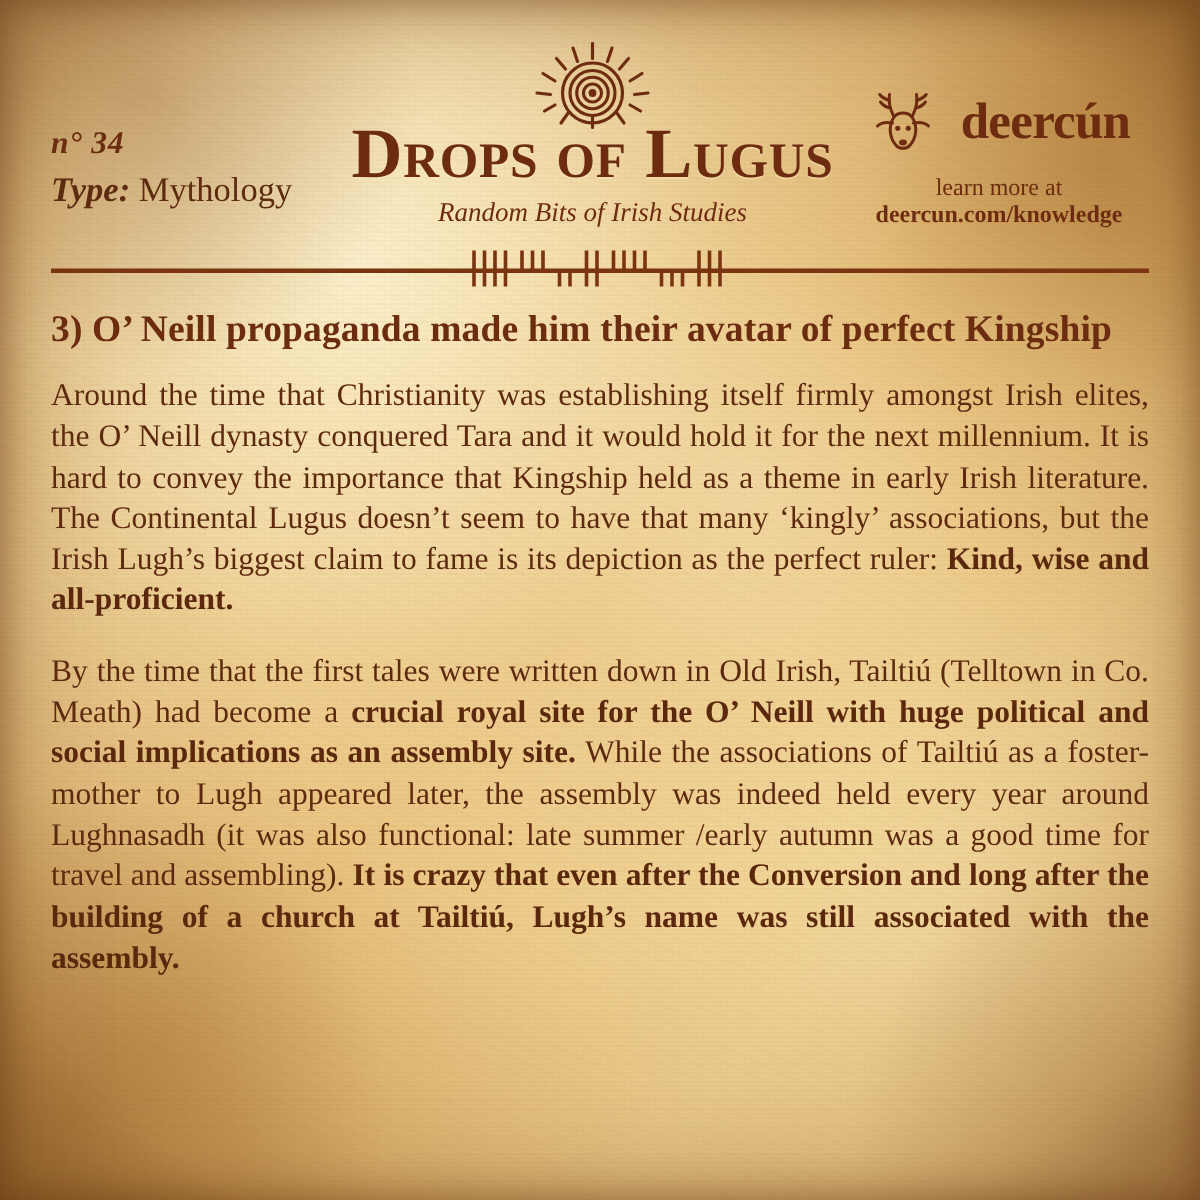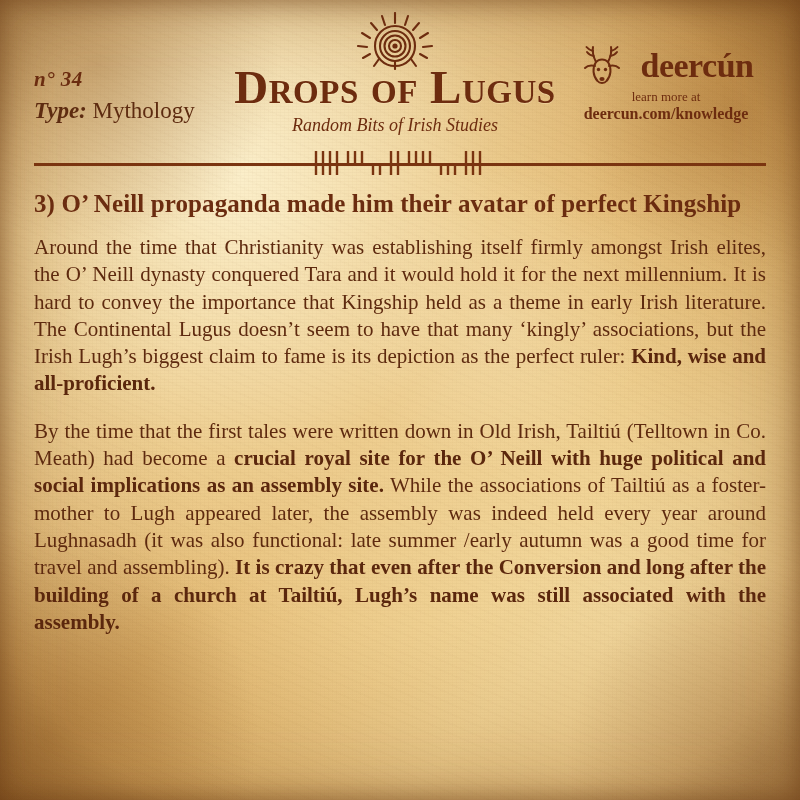--- a/index.html
+++ b/index.html
@@ -54,21 +54,21 @@
     inset: 0;
     pointer-events: none;
     box-shadow:
       inset 0 0 26px rgba(96,50,12,0.55),
       inset 0 0 70px rgba(110,60,18,0.35);
   }
 
   #content {
     position: relative;
     z-index: 3;
-    padding: 10px 34px 0 34px;
+    padding: 26px 34px 0 34px;
     height: 100%;
     box-sizing: border-box;
   }
 
   
   header {
     display: flex;
     align-items: flex-start;
     justify-content: space-between;
     height: 132px;
@@ -134,23 +134,23 @@
     gap: 16px;
   }
   .logo-word {
     font-size: 34px;
     font-weight: bold;
     color: #6d2c0f;
     letter-spacing: -0.5px;
     line-height: 1;
   }
   .logo-sub {
-    font-size: 13px;
-    color: #6d2c0f;
-    margin-top: 1px;
+    font-size: 16px;
+    color: #6d2c0f;
+    margin-top: 13px;
   }
   .logo-url {
     font-size: 16px;
     font-weight: bold;
     color: #6d2c0f;
     margin-top: 0px;
   }
 
   
   .divider {

